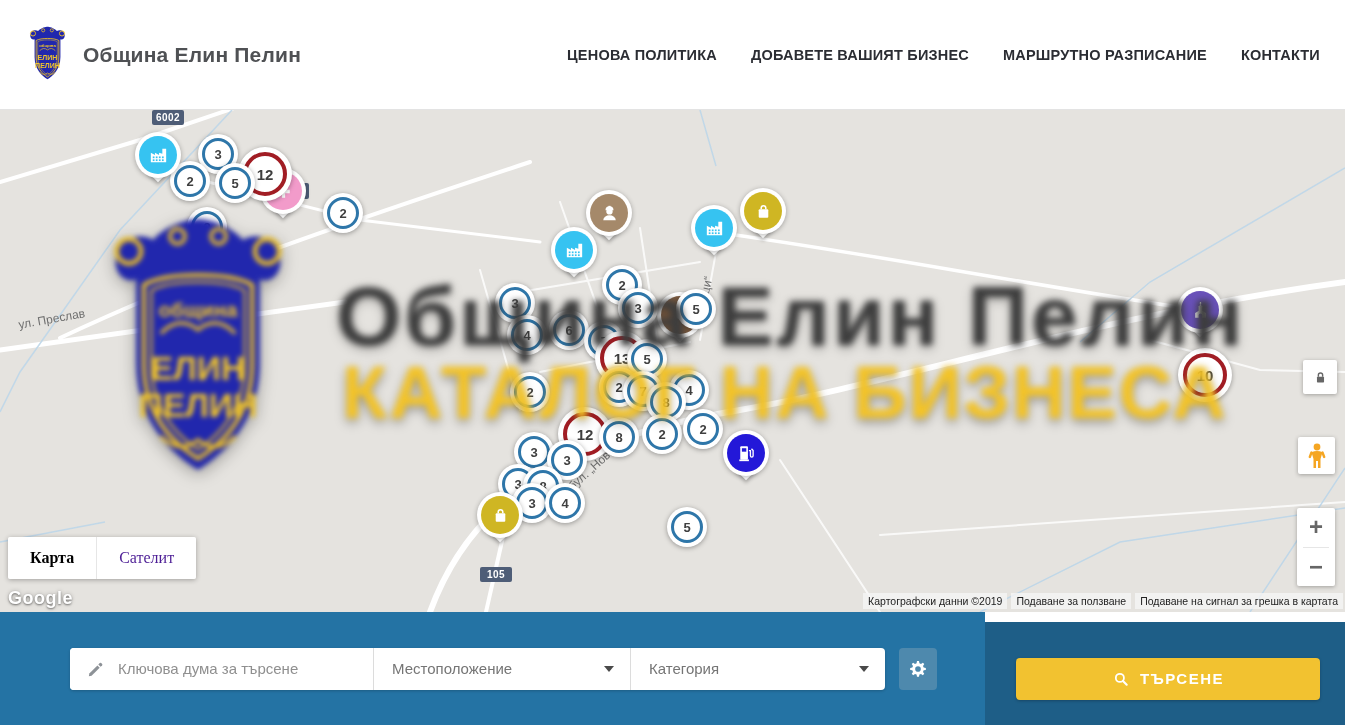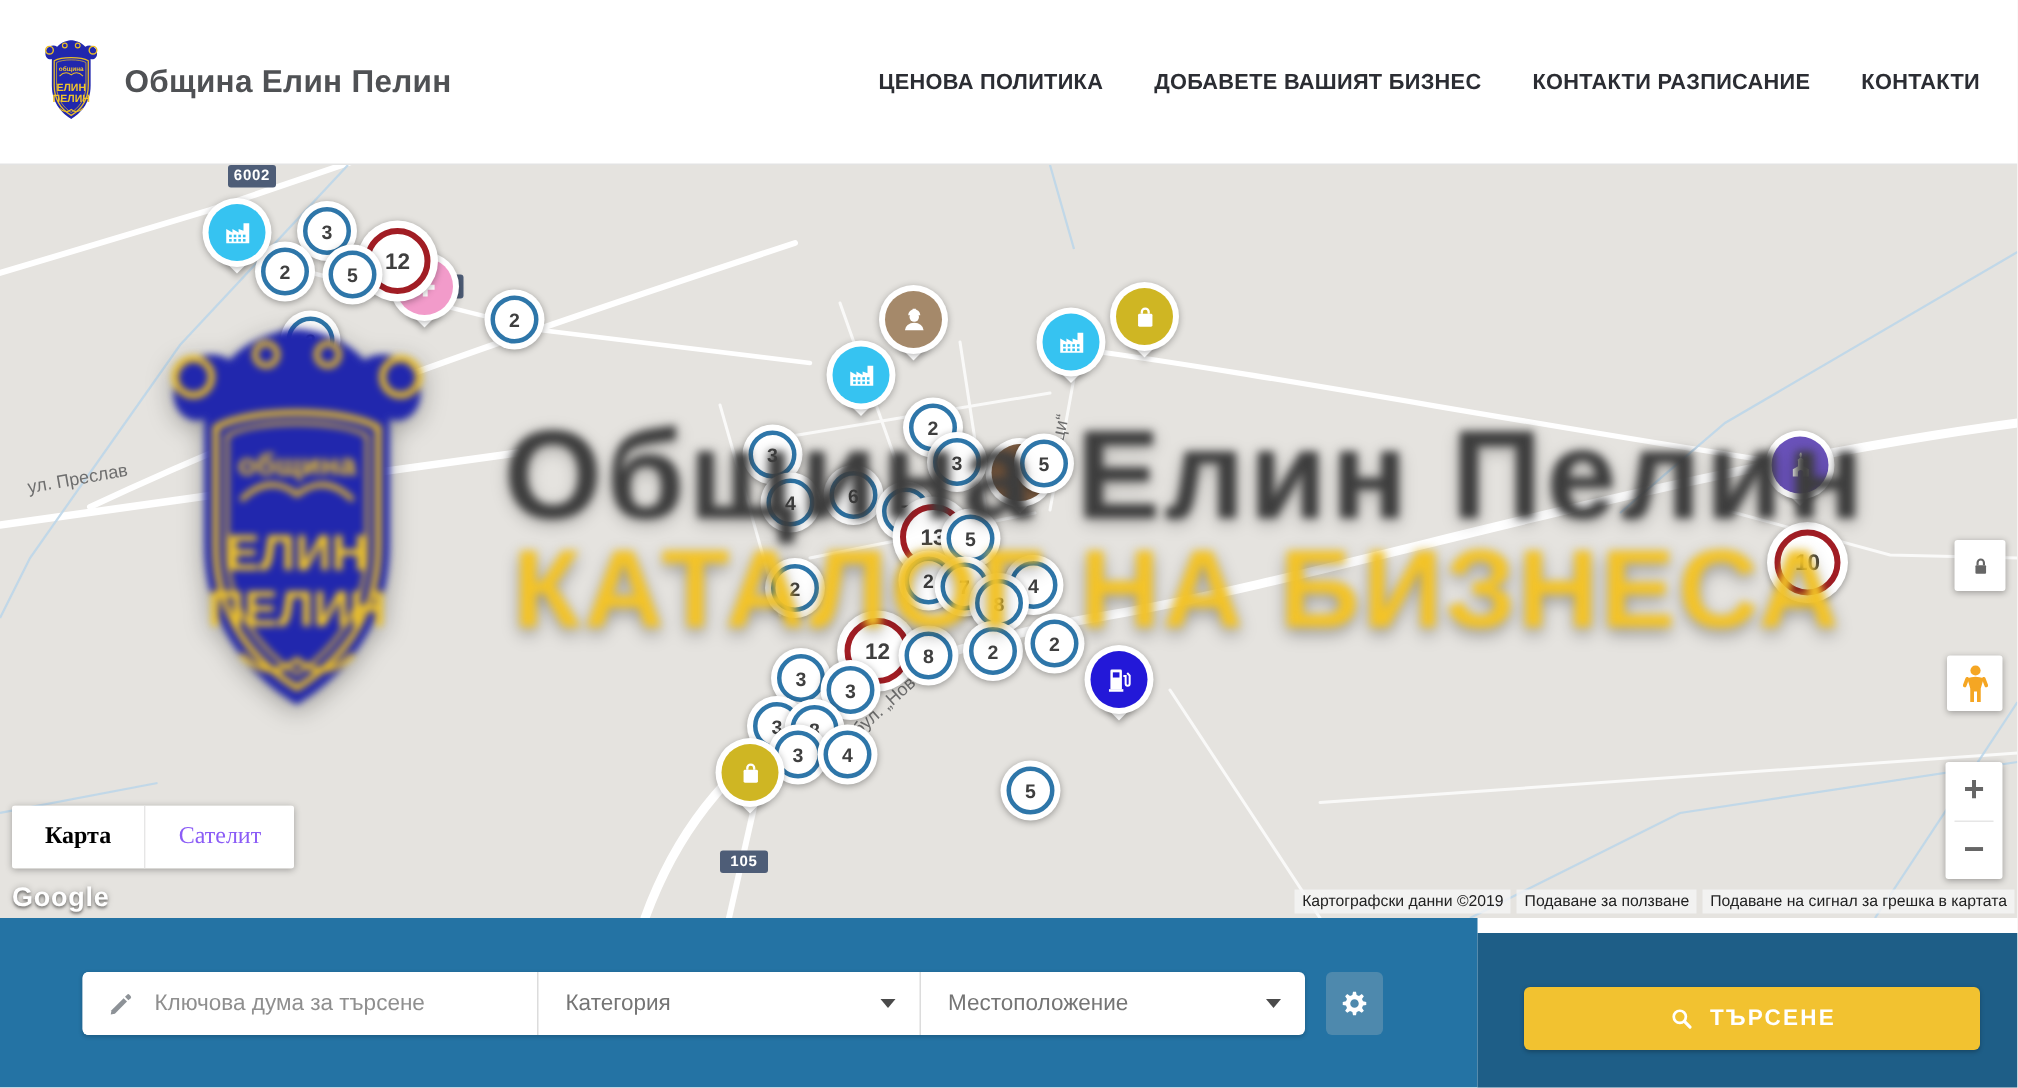--- a/index.html
+++ b/index.html
@@ -54,21 +54,21 @@
   .wm-subtitle { position:absolute; left:342px; top:240px; z-index:40; font-size:74px;
               font-weight:bold; color:#f3c327; letter-spacing:2px; white-space:nowrap;
               filter:blur(3px); text-shadow:0 4px 10px rgba(0,0,0,.4); }
 
   
   .maptype { position:absolute; left:8px; top:427px; z-index:50; display:flex;
              box-shadow:0 1px 5px rgba(0,0,0,.3); border-radius:2px; overflow:hidden; }
   .maptype button { border:none; background:#fff; height:42px; padding:0 22px; font-size:16px;
              font-family:Liberation Serif, serif; cursor:pointer; }
   .maptype .mt-map { font-weight:bold; color:#000; border-right:1px solid #e6e6e6; }
-  .maptype .mt-sat { color:#8b5cf6; }
+  .maptype .mt-sat { color:#4c1d95; }
 
   .google-logo { position:absolute; left:8px; top:478px; z-index:50; color:#fff; font-size:18px;
              font-weight:bold; letter-spacing:.5px; cursor:pointer;
              text-shadow:0 1px 2px rgba(0,0,0,.45), 0 0 4px rgba(0,0,0,.25); }
 
   .attribution { position:absolute; right:2px; bottom:3px; z-index:50; display:flex; gap:4px; }
   .attribution span { background:rgba(245,245,245,.8); color:#222; font-size:10.5px;
              padding:2px 5px; white-space:nowrap; }
   .attribution span.link { cursor:pointer; }
 
@@ -79,21 +79,21 @@
   .pegman-btn { left:1298px; top:327px; width:37px; height:37px; }
   .zoomctrl { left:1297px; top:398px; width:38px; height:78px; flex-direction:column; }
   .zoomctrl .zbtn { width:38px; height:39px; display:flex; align-items:center; justify-content:center;
           font-size:24px; font-weight:bold; color:#666; cursor:pointer; }
   .zoomctrl .zdiv { width:26px; height:1px; background:#e6e6e6; }
 
   
   .searchbar { display:flex; width:1345px; height:113px; }
   .sb-left { width:985px; height:113px; background:#2473a4; display:flex; align-items:center; }
   .sb-right { width:360px; height:113px; background:#1e5e87; display:flex; align-items:center;margin-top:10px; }
-  .fields { display:flex; margin-left:55px; height:42px; background:#fff; border-radius:4px;
+  .fields { display:flex; margin-left:70px; height:42px; background:#fff; border-radius:4px;
             overflow:hidden; box-shadow:0 1px 3px rgba(0,0,0,.2); }
   .field { position:relative; display:flex; align-items:center; height:42px; }
   .f-keyword { width:303px; }
   .f-cat { width:255px; border-left:1px solid #dcdcdc; }
   .f-loc { width:257px; border-left:1px solid #dcdcdc; }
   .f-keyword input { border:none; outline:none; width:100%; height:100%; padding-left:48px;
             font-size:15px; font-family:"Liberation Sans", sans-serif; color:#444; }
   .f-keyword input::placeholder { color:#8f8f8f; }
   .pencil { position:absolute; left:16px; top:11px; }
   .sel-text { padding-left:18px; font-size:15px; color:#757575; }
@@ -126,21 +126,21 @@
   <text x="60" y="109" text-anchor="middle" font-size="18" font-weight="bold" fill="#f0c52a" font-family="Liberation Sans, sans-serif">ПЕЛИН</text>
   <path d="M40 119 q10 10 20 2 q10 8 20 -2" stroke="#e9bd27" fill="none" stroke-width="1.8"></path>
   </svg></span>
     <div>
       <div class="brand-line1">Община Елин Пелин</div>
     </div>
   </div>
   <div class="nav">
     <a>ЦЕНОВА ПОЛИТИКА</a>
     <a>ДОБАВЕТЕ ВАШИЯТ БИЗНЕС</a>
-    <a>КОНТАКТИ РАЗПИСАНИЕ</a>
+    <a>МАРШРУТНО РАЗПИСАНИЕ</a>
     <a>КОНТАКТИ</a>
   </div>
 </div>
 
 <div class="map">
   <svg class="roads" viewBox="0 0 1345 502">
     <g stroke="#ffffff" fill="none" stroke-linecap="round">
       <path d="M240 -4 L140 30 L0 72" stroke-width="4"></path>
       <path d="M0 240 L200 212 L345 192" stroke-width="5"></path>
       <path d="M60 228 C200 162 330 118 530 52" stroke-width="4"></path>
@@ -536,26 +536,26 @@
 <div class="searchbar">
   <div class="sb-left">
     <div class="fields">
       <div class="field f-keyword">
         <svg class="pencil" width="20" height="20" viewBox="0 0 24 24">
           <path d="M4 17.4 L13.7 7.7 L16.4 10.4 L6.7 20.1 L3.4 20.7 Z" fill="#8d9297"></path>
           <path d="M14.8 6.6 L16.5 4.9 a1.3 1.3 0 0 1 1.8 0 l1 1 a1.3 1.3 0 0 1 0 1.8 L17.5 9.3 Z" fill="#8d9297"></path>
         </svg>
         <input placeholder="Ключова дума за търсене" style="">
       </div>
+      <div class="field f-loc">
+        <span class="sel-text">Местоположение</span>
+        <span class="caret"></span>
+      </div>
       <div class="field f-cat">
         <span class="sel-text">Категория</span>
-        <span class="caret"></span>
-      </div>
-      <div class="field f-loc">
-        <span class="sel-text">Местоположение</span>
         <span class="caret"></span>
       </div>
     </div>
     <button class="gear-btn">
       <svg width="20" height="20" viewBox="0 0 24 24">
         <path fill-rule="evenodd" fill="#ffffff" d="M10.8 2.5h2.4l.5 2.6 1.9.8 2.2-1.5 1.7 1.7-1.5 2.2.8 1.9 2.6.5v2.4l-2.6.5-.8 1.9 1.5 2.2-1.7 1.7-2.2-1.5-1.9.8-.5 2.6h-2.4l-.5-2.6-1.9-.8-2.2 1.5-1.7-1.7 1.5-2.2-.8-1.9-2.6-.5v-2.4l2.6-.5.8-1.9-1.5-2.2 1.7-1.7 2.2 1.5 1.9-.8zM12 8.6a3.4 3.4 0 1 0 0 6.8 3.4 3.4 0 0 0 0-6.8z"></path>
       </svg>
     </button>
   </div>
   <div class="sb-right">

